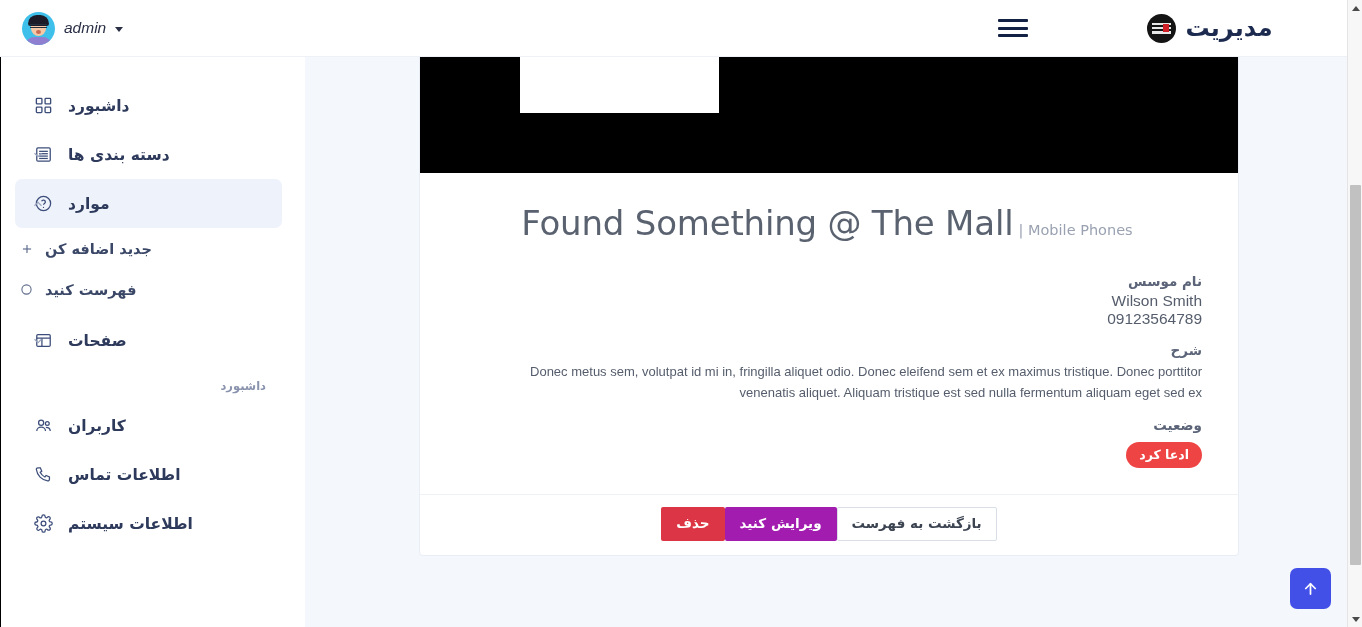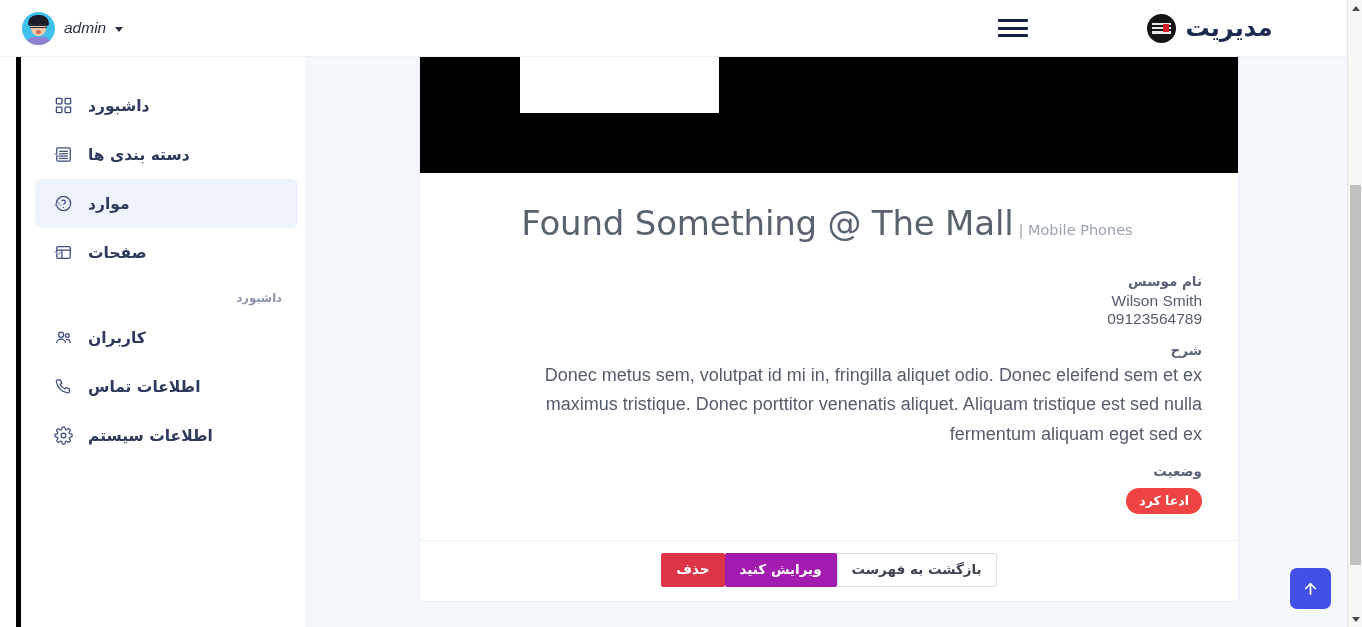--- a/index.html
+++ b/index.html
@@ -159,25 +159,25 @@
     width: 0; height: 0;
     border-left: 4.5px solid transparent;
     border-right: 4.5px solid transparent;
     border-top: 5px solid #2a2f45;
     margin-top: 2px;
   }
 
   
   .sidebar {
     position: absolute;
-    top: 57px; left: 16px;
+    top: 57px; left: 0;
     width: 296px;
     height: 570px;
     background: #ffffff;
-    border-left: 5px solid #000000;
+    border-left: 1px solid #000000;
     padding-top: 24px;
     overflow: hidden;
   }
 
   .nav-item {
     height: 49px;
     display: flex;
     align-items: center;
     flex-direction: row-reverse;
     padding: 0 24px 0 18px;
@@ -329,21 +329,21 @@
   .field-value {
     font-size: 15.5px;
     color: #555d6c;
     text-align: right;
     direction: ltr;
     font-family: "Liberation Sans", sans-serif;
   }
   .field-value.desc {
     text-align: right;
     line-height: 1.63;
-    font-size: 18px;
+    font-size: 13px;
     color: #555d6c;
     padding-left: 24px;
   }
 
   .badge {
     display: inline-block;
     background: #ef4444;
     color: #ffffff;
     font-size: 12.5px;
     font-weight: 700;
@@ -513,20 +513,39 @@
         </svg>
       </span>
       <span class="nav-label">موارد</span>
       <span class="nav-chev">
         <svg width="14" height="14" viewBox="0 0 24 24" fill="none" stroke="currentColor" stroke-width="2">
           <polyline points="6 15 12 9 18 15"></polyline>
         </svg>
       </span>
     </div>
 
+    <div class="subnav">
+      <div class="subnav-item">
+        <span class="subnav-icon">
+          <svg width="14" height="14" viewBox="0 0 24 24" fill="none" stroke="currentColor" stroke-width="2">
+            <line x1="12" y1="5" x2="12" y2="19"></line>
+            <line x1="5" y1="12" x2="19" y2="12"></line>
+          </svg>
+        </span>
+        <span class="subnav-label">جدید اضافه کن</span>
+      </div>
+      <div class="subnav-item">
+        <span class="subnav-icon">
+          <svg width="13" height="13" viewBox="0 0 24 24" fill="none" stroke="currentColor" stroke-width="2">
+            <circle cx="12" cy="12" r="8.5"></circle>
+          </svg>
+        </span>
+        <span class="subnav-label">فهرست کنید</span>
+      </div>
+    </div>
 
     <div class="nav-item">
       <span class="nav-icon">
         <svg width="19" height="19" viewBox="0 0 24 24" fill="none" stroke="currentColor" stroke-width="1.6">
           <rect x="3.5" y="4.5" width="17" height="15" rx="1.5"></rect>
           <line x1="3.5" y1="9" x2="20.5" y2="9"></line>
           <line x1="10" y1="9" x2="10" y2="19.5"></line>
         </svg>
       </span>
       <span class="nav-label">صفحات</span>

